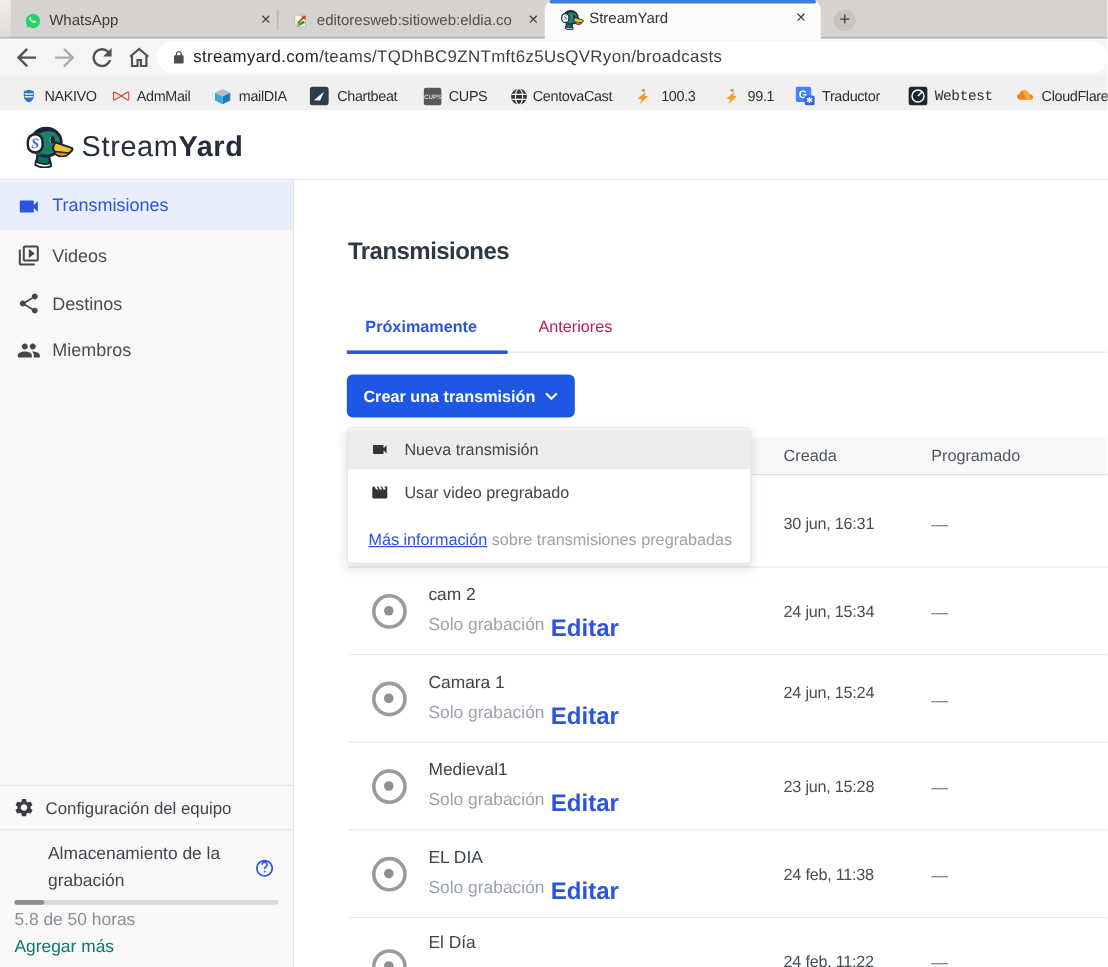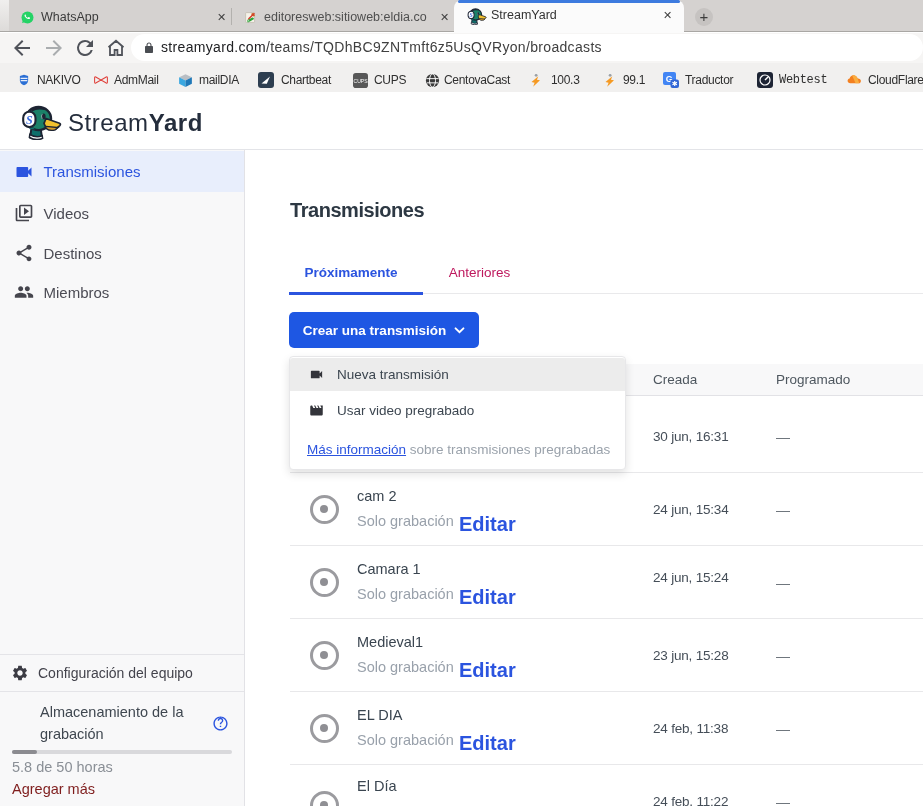--- a/index.html
+++ b/index.html
@@ -46,21 +46,21 @@
   #sb-bottom-line1 { left:0; top:504px; width:244px; height:1px; background:#e4e4e8; }
   #sb-config { left:0; top:505px; width:244px; height:36px; display:flex; align-items:center; padding-left:11px; color:#43434c; font-size:14px; }
   #sb-config svg { width:18px; height:18px; margin-right:9px; }
   #sb-bottom-line2 { left:0; top:541px; width:244px; height:1px; background:#e4e4e8; }
   #storage { left:0; top:0; width:244px; color:#3f4750; font-size:14.5px; }
   #storage .t { position:absolute; left:12px; top:552px; line-height:21.5px;margin-left:28px; }
   #storage .help { position:absolute; left:212px; top:565px; }
   #prog { position:absolute; left:12px; top:600px; width:220px; height:3.5px; background:#d9d9dc; border-radius:2px; }
   #prog i { display:block; width:25px; height:3.5px; background:#8b8b90; border-radius:2px; }
   #hours { position:absolute; left:12px; top:609px; color:#8a8f96; font-size:14.5px; }
-  #agregar { position:absolute; left:12px; top:631px; color:#7f1d1d; font-size:14.5px; }
+  #agregar { position:absolute; left:12px; top:631px; color:#0f766e; font-size:14.5px; }
 
   
   #main { left:245px; top:150px; width:678px; height:656px; background:#fff; }
   #h1 { position:absolute; left:45px; top:49px; font-size:20px; font-weight:700; color:#2d3843; letter-spacing:-0.45px; }
   .tablab { position:absolute; top:115px; font-size:13.5px; text-align:center; }
   #tabgray { position:absolute; left:44px; top:143px; width:634px; height:1px; background:#e9e9eb; }
   #tabblue { position:absolute; left:44px; top:142px; width:134px; height:2.5px; background:#2b54df; }
   #createbtn { position:absolute; left:44px; top:162px; width:190px; height:36px; background:#1e57e3; border-radius:5px; color:#fff; font-size:13.5px; font-weight:700; display:flex; align-items:center; justify-content:center; }
   #createbtn svg { margin-left:8px; }
 

